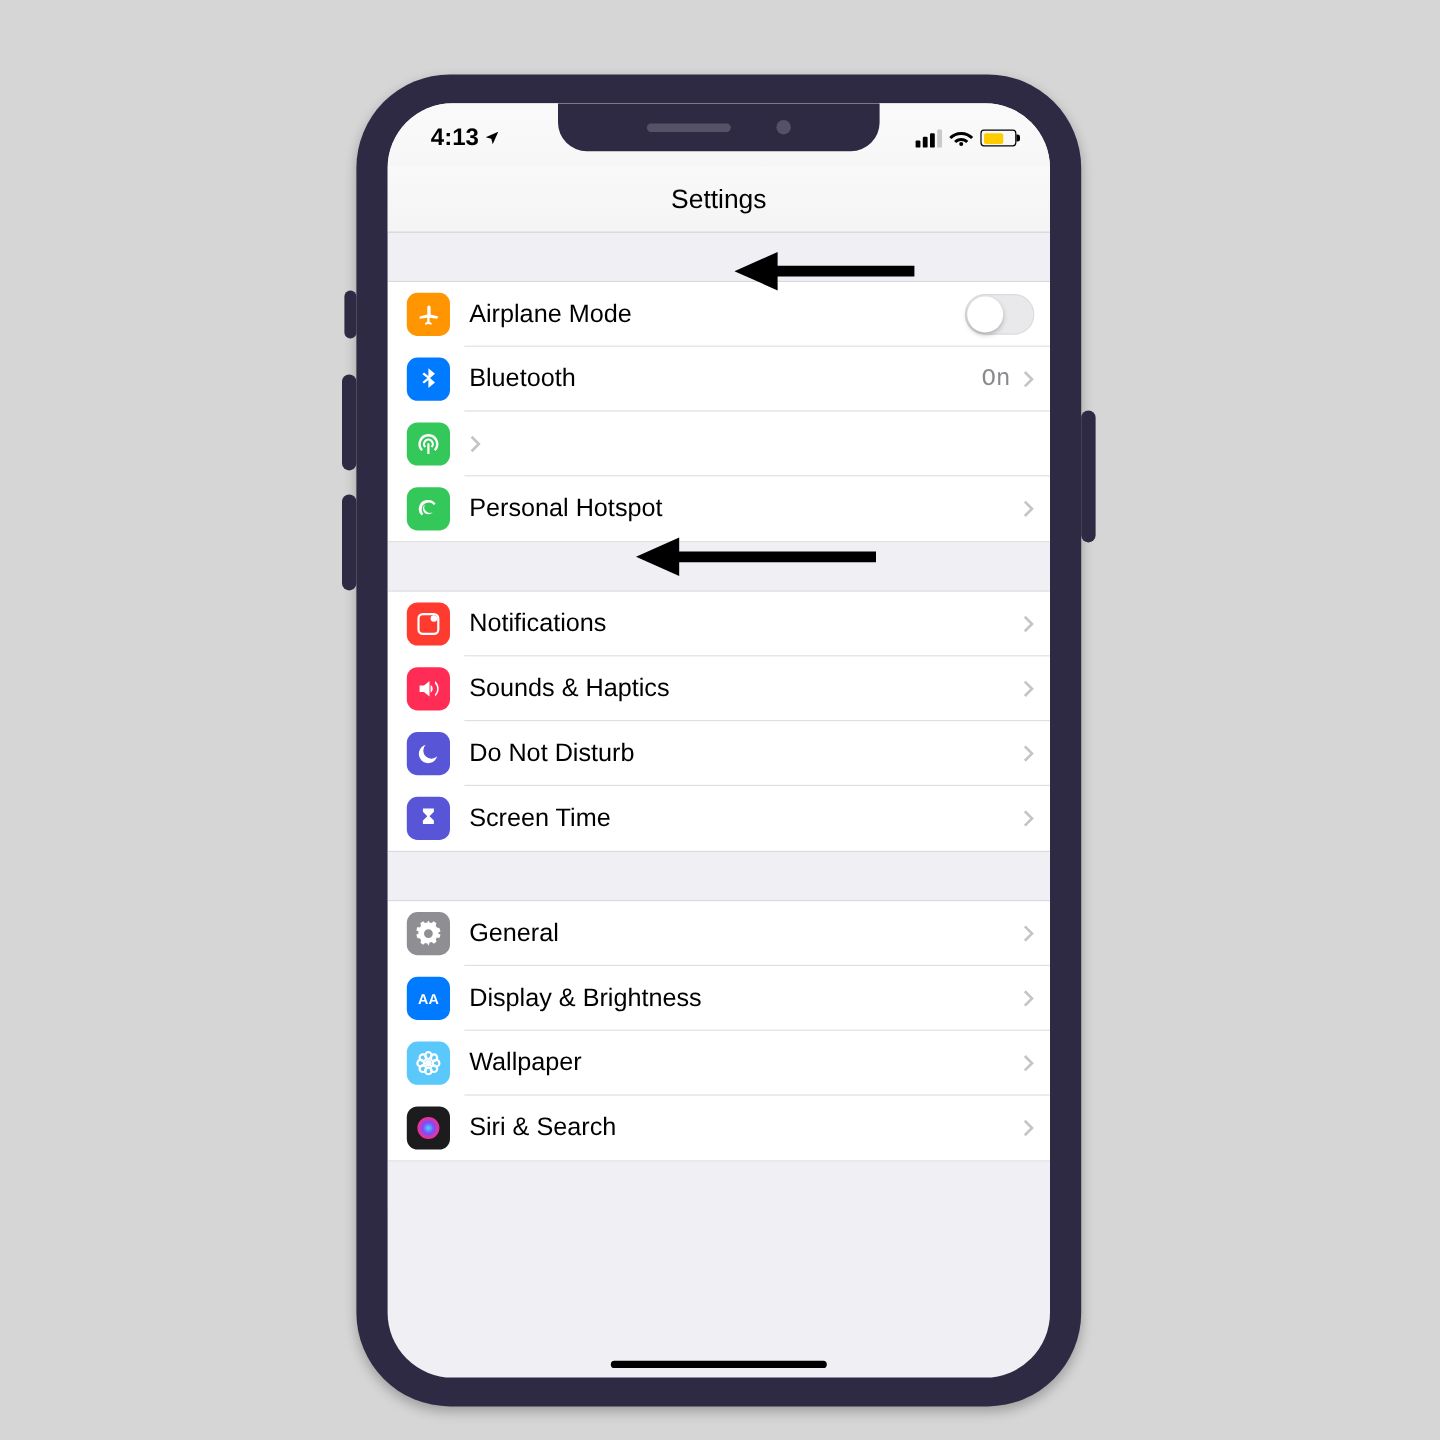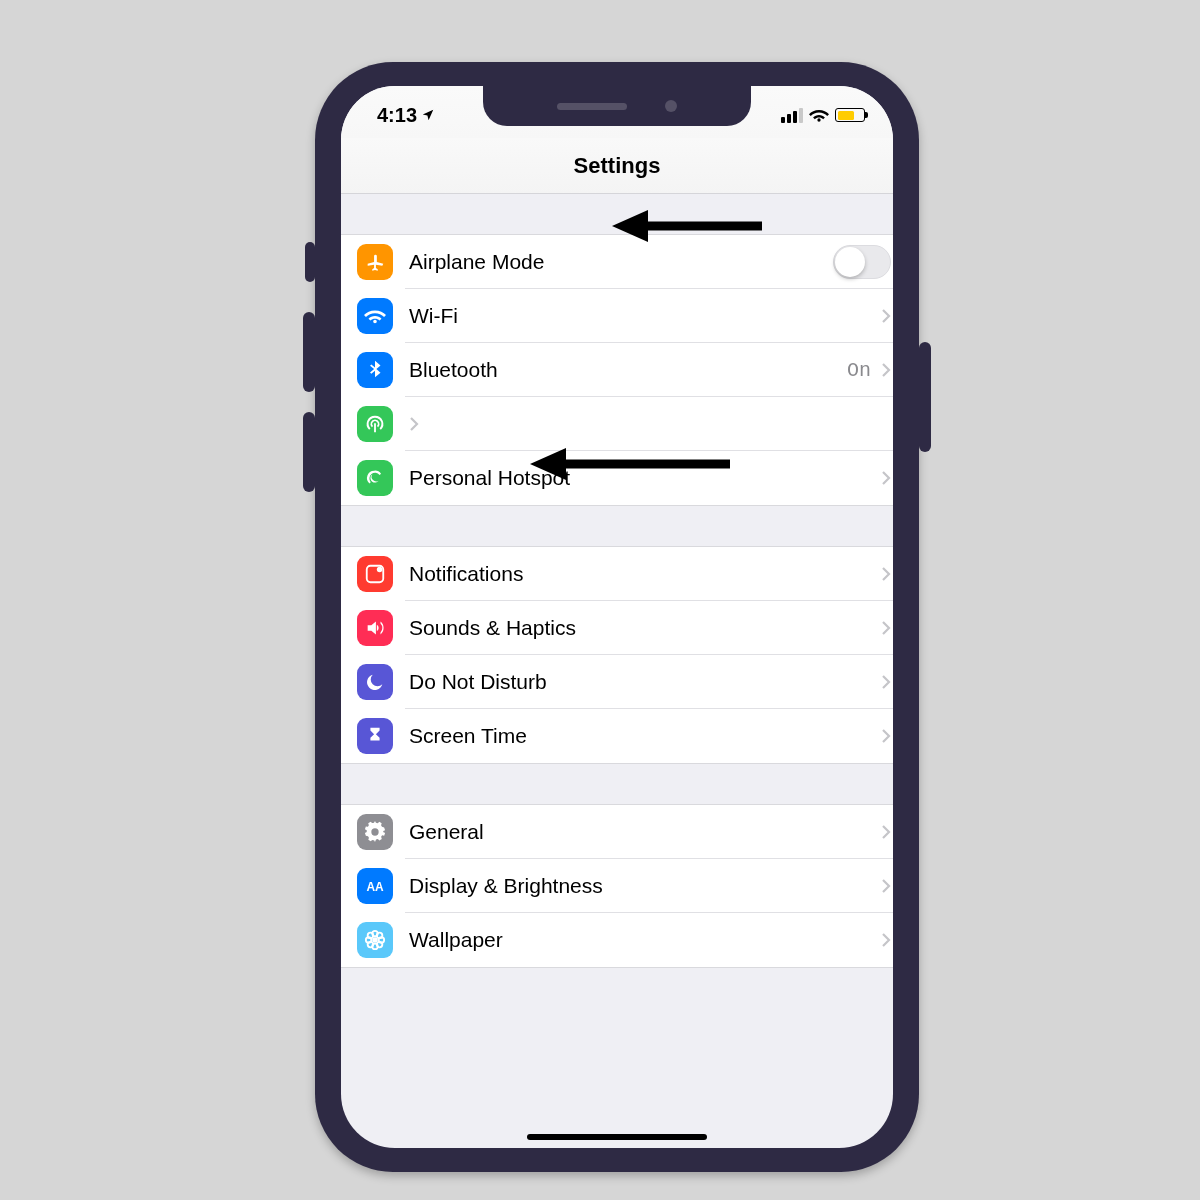--- a/index.html
+++ b/index.html
@@ -9,21 +9,21 @@
     height: 1200px;
     background: #d6d6d6;
     font-family: -apple-system, "Helvetica Neue", Arial, sans-serif;
     position: relative;
     overflow: hidden;
   }
 
   
   .phone {
     position: absolute;
-    left: 315px;
+    left: 297px;
     top: 62px;
     width: 604px;
     height: 1110px;
     background: #2e2a44;
     border-radius: 78px;
     box-shadow: 0 4px 10px rgba(0,0,0,.25);
   }
   
   .btn-side { position: absolute; background:#2e2a44; border-radius: 6px; }
   .btn-mute  { left:-10px; top:180px; width:10px; height:40px; }
@@ -73,32 +73,32 @@
   .battery{ width:30px; height:14px; border:1.5px solid #000; border-radius:3px; position:relative;}
   .battery::after{content:""; position:absolute; right:-4px; top:3px; width:3px; height:6px; background:#000; border-radius:0 2px 2px 0;}
   .battery .fill{ position:absolute; left:1.5px; top:1.5px; bottom:1.5px; width:60%; background:#ffcc00; border-radius:1.5px;}
 
   
   .navhdr {
     height: 56px;
     background: linear-gradient(#f9f9f9,#f4f4f4);
     border-bottom:1px solid #d5d5d9;
     display:flex; align-items:center; justify-content:center;
-    font-size:22px; font-weight:700; color:#000;
+    font-size:22px; font-weight:400; color:#000;
   }
 
   .scroll { position:absolute; left:0; right:0; top:108px; bottom:0; overflow:hidden;}
 
   .section-gap { height:40px; background:#efeff4; }
 
   .group { background:#fff; }
   .row {
     display:flex; align-items:center;
     min-height:54px;
-    padding: 0 2px 0 16px;
+    padding: 0 13px 0 16px;
     position:relative;
   }
   .row .sep{
     position:absolute; left:64px; right:0; bottom:0; height:1px;
     background:#e0e0e4;
   }
   .row:last-child .sep{ display:none;}
   .group { border-top:1px solid #d9d9dd; border-bottom:1px solid #d9d9dd;}
 
   .appicon {
@@ -203,34 +203,20 @@
               </div>
               <div class="label">Airplane Mode</div>
               <div class="switch">
                 <div class="knob"></div>
               </div>
               <div class="sep"></div>
             </div>
             <div class="row">
               <div class="appicon c-blue">
                 <svg viewBox="0 0 24 24" fill="currentColor">
-                  <path d="M12 20a2 2 0 100-4 2 2 0 000 4zm0-14C7 6 2.7 8 0 11l2.1 2.1C4.6 10.6 8.1 9 12 9s7.4 1.6 9.9 4.1L24 11c-2.7-3-7-5-12-5zm0 6c-2.8 0-5.3 1.1-7.1 2.9L7 17c1.3-1.3 3.1-2 5-2s3.7.7 5 2l2.1-2.1C17.3 13.1 14.8 12 12 12z"></path>
-                </svg>
-              </div>
-              <div class="label">Wi-Fi</div>
-              <div class="chev">
-                <svg viewBox="0 0 10 16" fill="none" stroke="currentColor" stroke-width="2.2">
-                  <path d="M2 2l6 6-6 6"></path>
-                </svg>
-              </div>
-              <div class="sep"></div>
-            </div>
-            <div class="row">
-              <div class="appicon c-blue">
-                <svg viewBox="0 0 24 24" fill="currentColor">
                   <path d="M12 2l6 5-4.5 4 4.5 4-6 5v-7.2L8 16l-1.4-1.4L11 11 6.6 7.4 8 6l4 3.2V2z"></path>
                 </svg>
               </div>
               <div class="label">Bluetooth</div>
               <div class="detail">On</div>
               <div class="chev">
                 <svg viewBox="0 0 10 16" fill="none" stroke="currentColor" stroke-width="2.2">
                   <path d="M2 2l6 6-6 6"></path>
                 </svg>
               </div>
@@ -369,20 +355,40 @@
                 </svg>
               </div>
               <div class="label">Wallpaper</div>
               <div class="chev">
                 <svg viewBox="0 0 10 16" fill="none" stroke="currentColor" stroke-width="2.2">
                   <path d="M2 2l6 6-6 6"></path>
                 </svg>
               </div>
               <div class="sep"></div>
             </div>
+            <div class="row">
+              <div class="appicon c-black">
+                <svg viewBox="0 0 24 24" fill="currentColor">
+                  <defs>
+                    <radialGradient id="sg">
+                      <stop offset="0%" stop-color="#4cd4ff"></stop>
+                      <stop offset="50%" stop-color="#7a4cff"></stop>
+                      <stop offset="100%" stop-color="#ff2d88"></stop>
+                    </radialGradient>
+                  </defs>
+                  <circle cx="12" cy="12" r="10" fill="url(#sg)"></circle>
+                </svg>
+              </div>
+              <div class="label">Siri &amp; Search</div>
+              <div class="chev">
+                <svg viewBox="0 0 10 16" fill="none" stroke="currentColor" stroke-width="2.2">
+                  <path d="M2 2l6 6-6 6"></path>
+                </svg>
+              </div>
+            </div>
           </div>
           <div class="section-gap"></div>
         </div>
       <div class="home-ind"></div>
     </div>
   </div>
 </div>
 
 <svg class="arrow" style="left:612px; top:206px;" width="160" height="40" viewBox="0 0 160 40">
   <line x1="30" y1="20" x2="150" y2="20" stroke="#000" stroke-width="9"></line>

